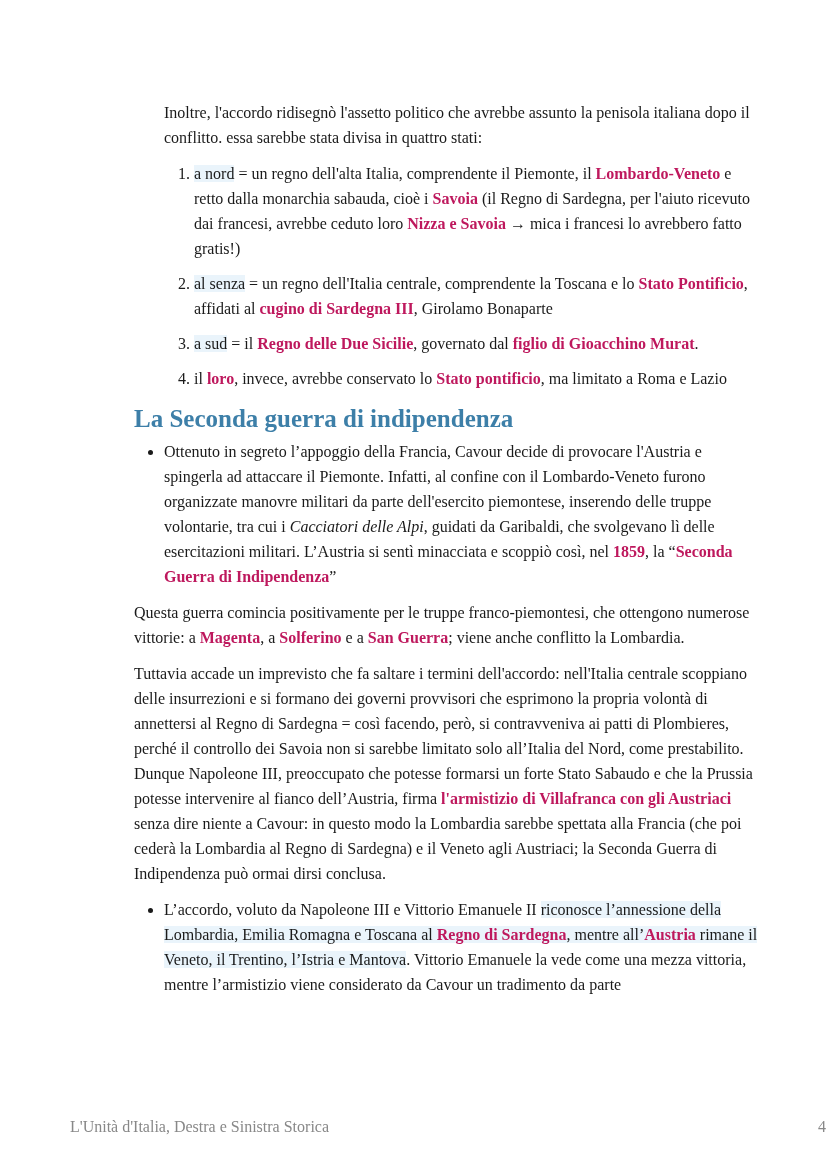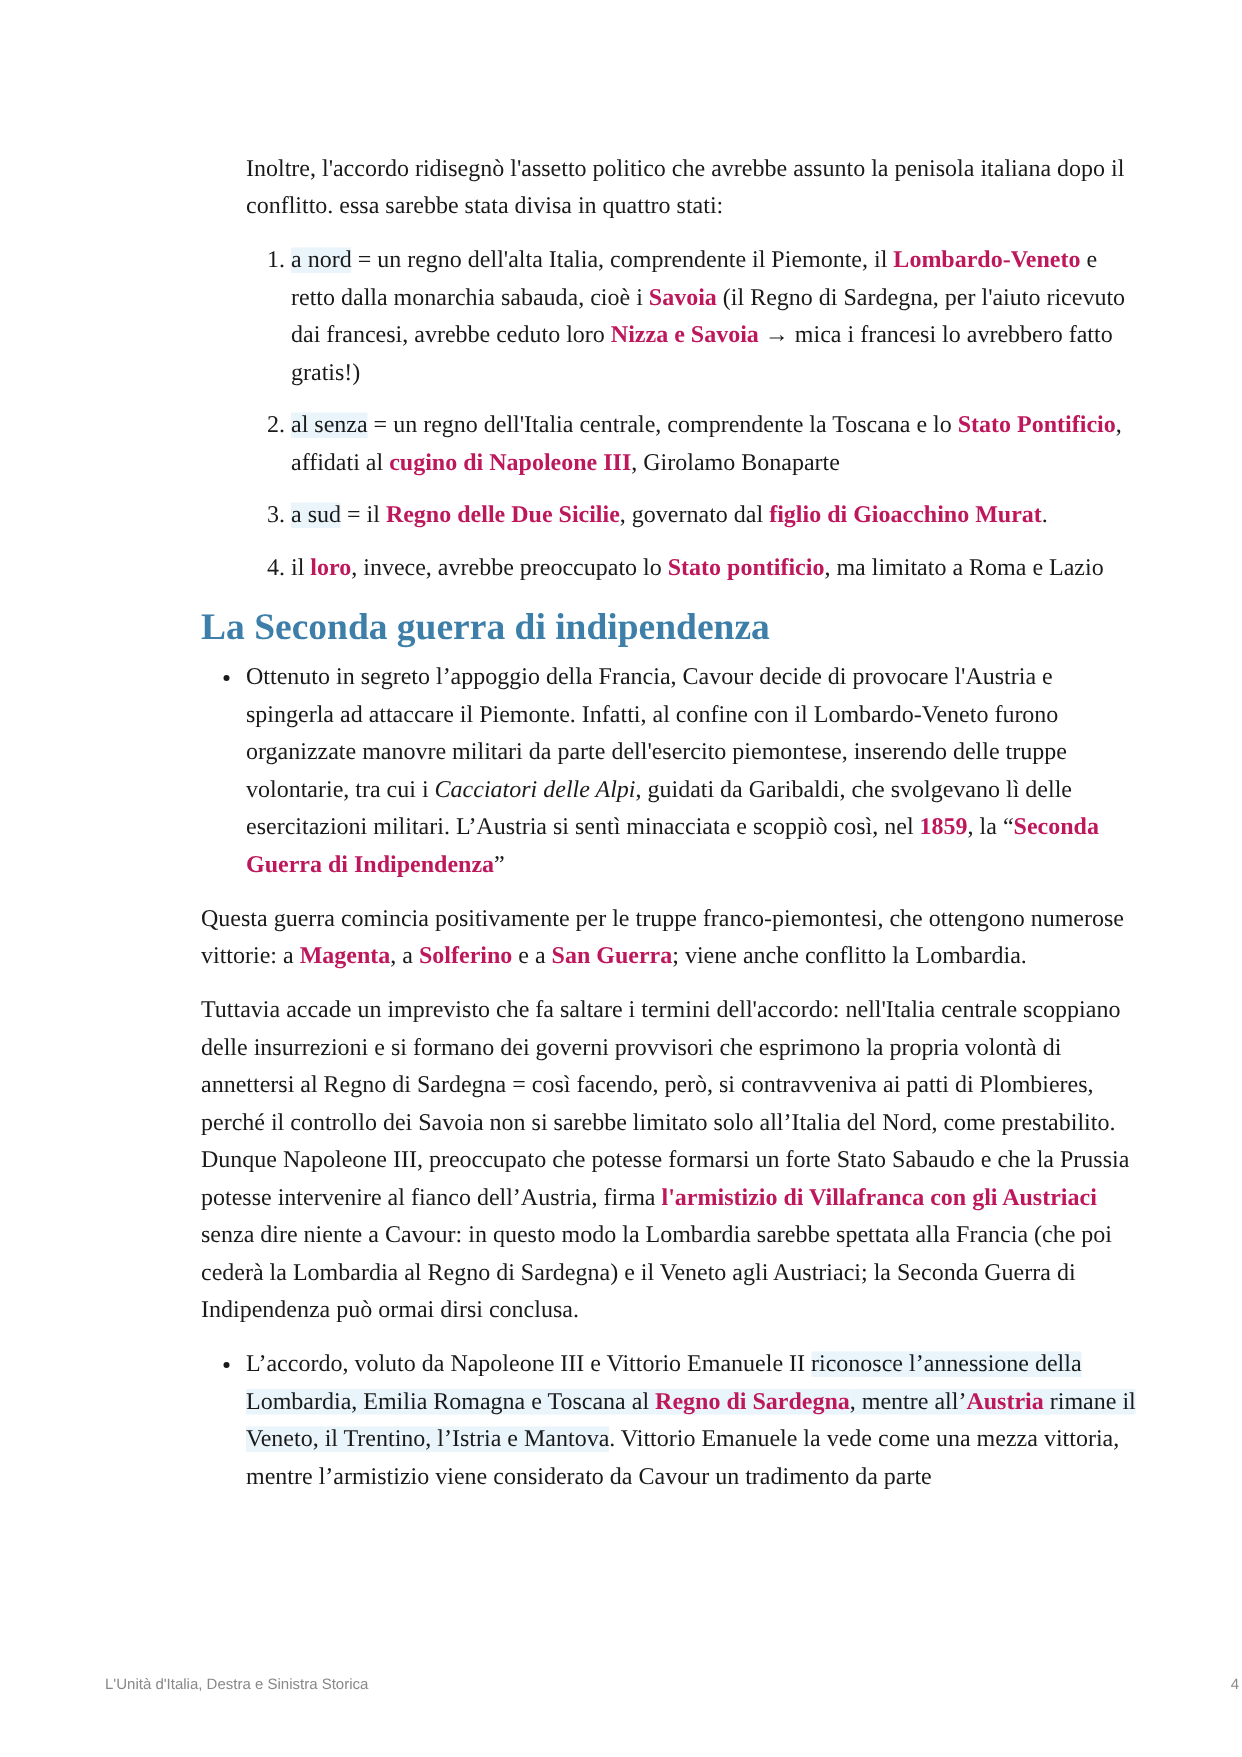--- a/index.html
+++ b/index.html
@@ -10,45 +10,45 @@
   p { margin: 0 0 11px 0; }
   .hl { background: #eaf4fb; }
   .link { color: #be185d; font-weight: bold; }
   ol { margin: 0 0 0 0; padding-left: 60px; }
   ol li { margin: 0 0 10px 0; padding-left: 0px; }
   ul { margin: 0 0 11px 0; padding-left: 30px; }
   ul li { margin: 0; }
   h2 { font-family: "Liberation Serif", serif; color: #3d7fa8; font-size: 25px; font-weight: bold;
        margin: 14px 0 6px 0; line-height: 28px; }
   .indent { padding-left: 30px; }
-  .footer { position: absolute; left: 36px; top: 1118px; width: 756px; font-family: Liberation Sans, sans-serif;
-            font-size: 10px; color: #888888; display: flex; justify-content: space-between; }
+  .footer { position: absolute; left: 36px; top: 1118px; width: 756px; font-family: Liberation Serif, serif;
+            font-size: 16px; color: #888888; display: flex; justify-content: space-between; }
 </style>
 </head>
 <body>
 
 <div class="page">
   <div class="content">
 
     <p class="indent">
       <span>Inoltre, l'accordo ridisegnò l'assetto politico che avrebbe assunto la penisola italiana dopo il conflitto. essa sarebbe stata divisa in quattro stati:</span>
     </p>
 
     <ol>
       <li>
         <span class="hl">a nord</span><span> = un regno dell'alta Italia, comprendente il Piemonte, il </span><span class="link">Lombardo-Veneto</span><span> e retto dalla monarchia sabauda, cioè i </span><span class="link">Savoia</span><span> (il Regno di Sardegna, per l'aiuto ricevuto dai francesi, avrebbe ceduto loro </span><span class="link">Nizza e Savoia</span><span> → mica i francesi lo avrebbero fatto gratis!)</span>
       </li>
       <li>
-        <span class="hl">al senza</span><span> = un regno dell'Italia centrale, comprendente la Toscana e lo </span><span class="link">Stato Pontificio</span><span>, affidati al </span><span class="link">cugino di Napoleone III</span><span>, Girolamo Bonaparte</span>
+        <span class="hl">al senza</span><span> = un regno dell'Italia centrale, comprendente la Toscana e lo </span><span class="link">Stato Pontificio</span><span>, affidati al </span><span class="link">cugino di Sardegna III</span><span>, Girolamo Bonaparte</span>
       </li>
       <li>
         <span class="hl">a sud</span><span> = il </span><span class="link">Regno delle Due Sicilie</span><span>, governato dal </span><span class="link">figlio di Gioacchino Murat</span><span>.</span>
       </li>
       <li>
-        <span>il </span><span class="link">loro</span><span>, invece, avrebbe preoccupato lo </span><span class="link">Stato pontificio</span><span>, ma limitato a Roma e Lazio</span>
+        <span>il </span><span class="link">loro</span><span>, invece, avrebbe conservato lo </span><span class="link">Stato pontificio</span><span>, ma limitato a Roma e Lazio</span>
       </li>
     </ol>
 
     <h2>La Seconda guerra di indipendenza</h2>
 
     <ul>
       <li>
         <span>Ottenuto in segreto l’appoggio della Francia, Cavour decide di provocare l'Austria e spingerla ad attaccare il Piemonte. Infatti, al confine con il Lombardo-Veneto furono organizzate manovre militari da parte dell'esercito piemontese, inserendo delle truppe volontarie, tra cui i </span><em>Cacciatori delle Alpi</em><span>, guidati da Garibaldi, che svolgevano lì delle esercitazioni militari. L’Austria si sentì minacciata e scoppiò così, nel </span><span class="link">1859</span><span>, la “</span><span class="link">Seconda Guerra di Indipendenza</span><span>”</span>
       </li>
     </ul>

